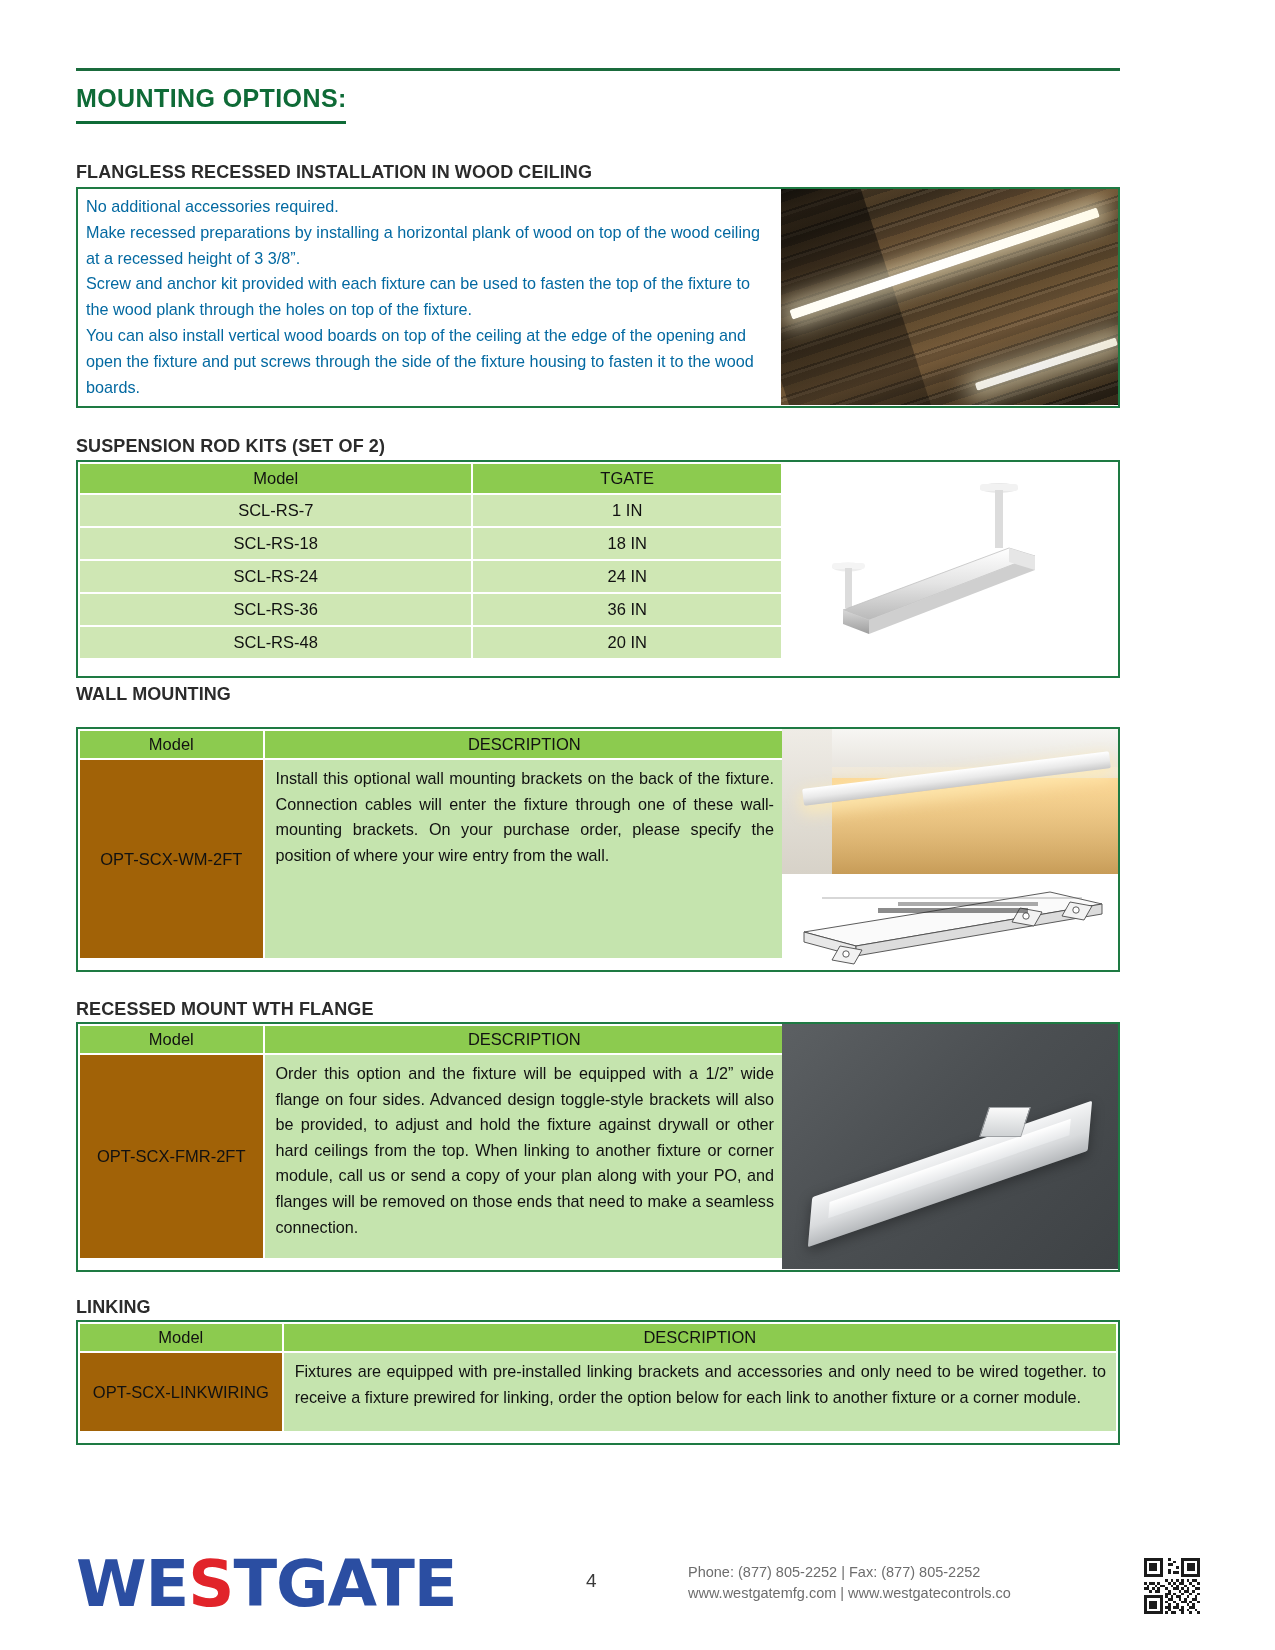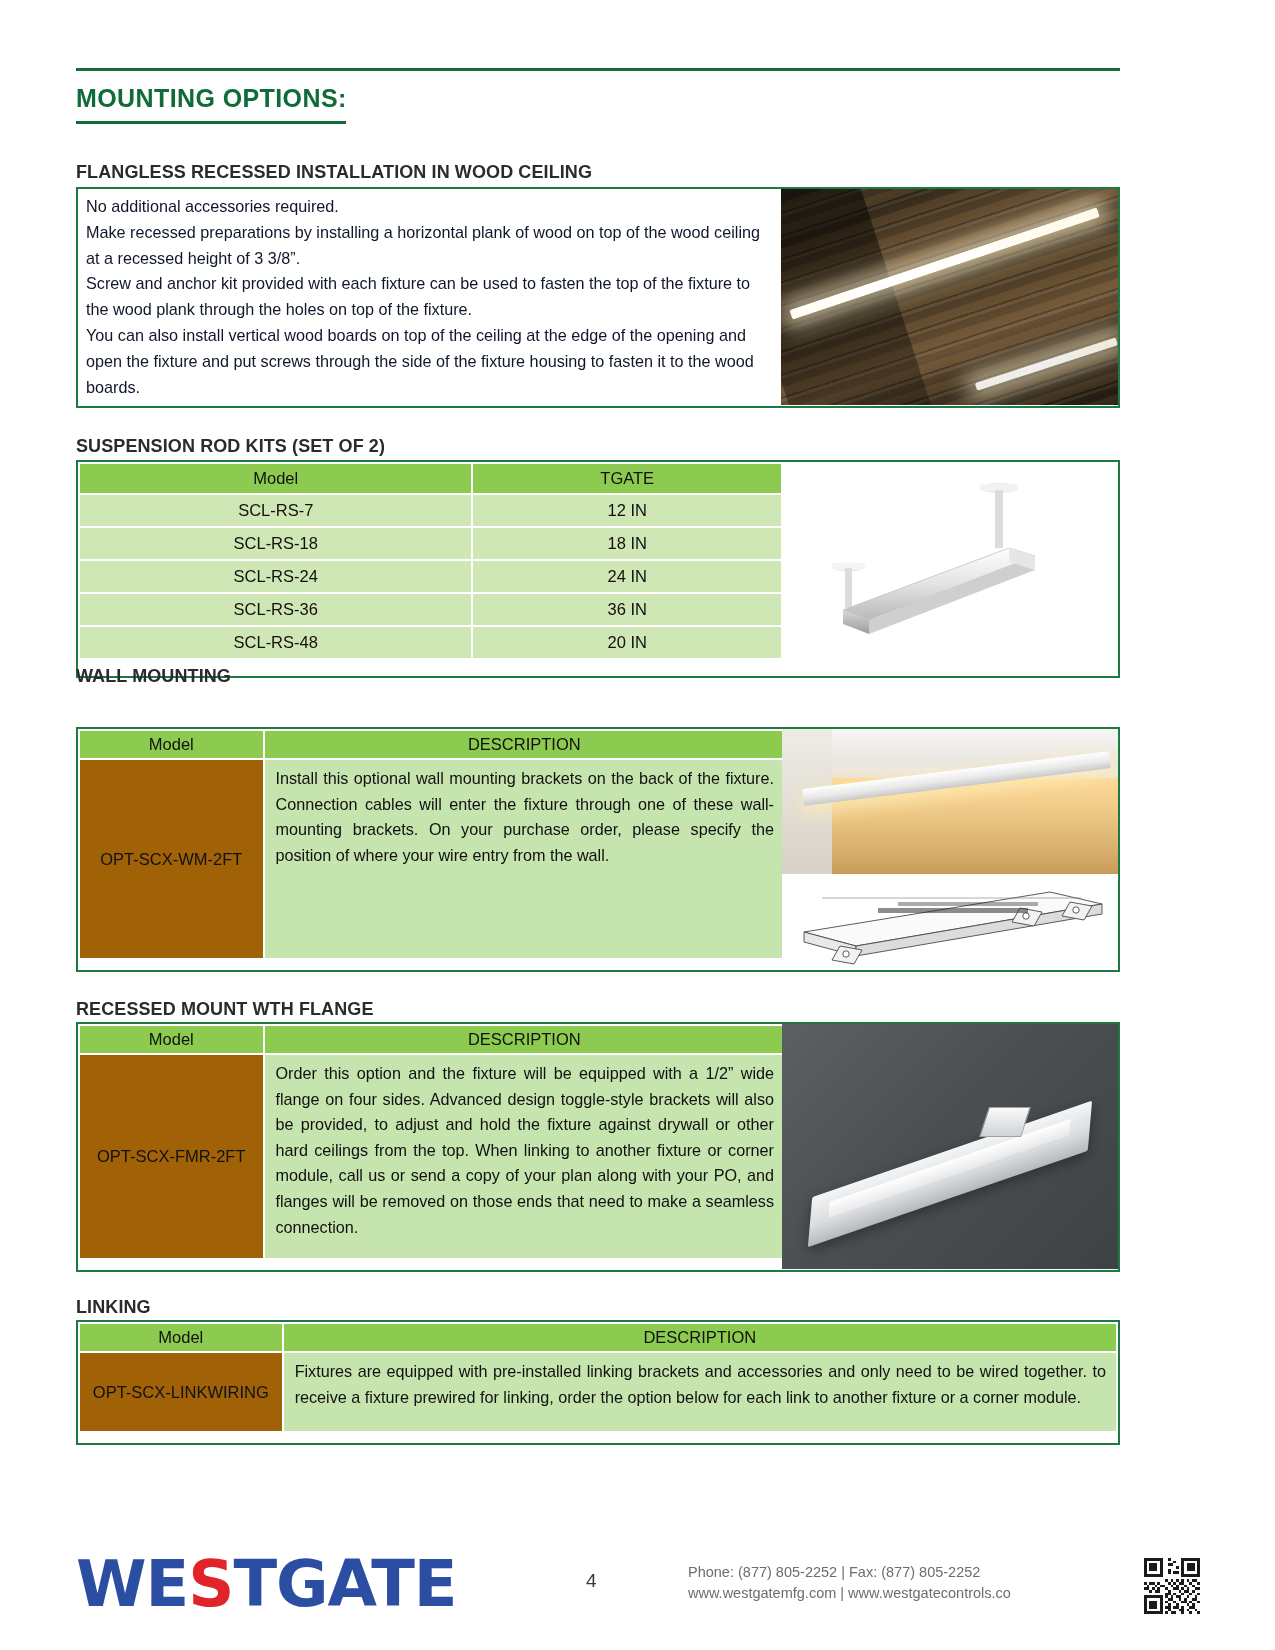--- a/index.html
+++ b/index.html
@@ -58,21 +58,21 @@
     position: absolute;
     border: 2.5px solid #1e7a43;
     background: #ffffff;
     overflow: hidden;
   }
 
   .body-text {
     font-family: "Liberation Sans", sans-serif;
     font-size: 16.2px;
     line-height: 25.8px;
-    color: #0f172a;
+    color: #0369a1;
   }
 
   
   #block-flangless { left: 76px; top: 187px; width: 1044px; height: 221px; }
   #flangless-text {
     position: absolute;
     left: 8px; top: 5px;
     width: 690px;
   }
   #flangless-photo {
@@ -319,21 +319,21 @@
       <table class="grid">
         <thead>
           <tr>
             <th style="width:56%">Model</th>
             <th style="width:44%">TGATE</th>
           </tr>
         </thead>
         <tbody>
           <tr>
             <td>SCL-RS-7</td>
-            <td>12 IN</td>
+            <td>1 IN</td>
           </tr>
           <tr>
             <td>SCL-RS-18</td>
             <td>18 IN</td>
           </tr>
           <tr>
             <td>SCL-RS-24</td>
             <td>24 IN</td>
           </tr>
           <tr>
@@ -370,21 +370,21 @@
         <rect x="62" y="106" width="7" height="40" fill="#dcdcdc"></rect>
 
         <polygon points="60,148 226,86 252,94 86,158" fill="url(#fixg)" stroke="#c0c0c0" stroke-width="0.8"></polygon>
         <polygon points="60,148 86,158 86,172 60,162" fill="url(#fixs)"></polygon>
         <polygon points="86,158 252,94 252,108 86,172" fill="#cfcfcf"></polygon>
         <polygon points="226,86 252,94 252,108 226,100" fill="#e6e6e6"></polygon>
       </svg>
     </div>
   </div>
 
-  <div class="sec-title" style="left:76px; top:666px;">WALL MOUNTING</div>
+  <div class="sec-title" style="left:76px; top:684px;">WALL MOUNTING</div>
 
   <div class="block" id="block-wall">
     <div class="dt" id="wall-table">
       <table>
         <thead>
           <tr>
             <th style="width:26%">Model</th>
             <th style="width:74%">DESCRIPTION</th>
           </tr>
         </thead>

